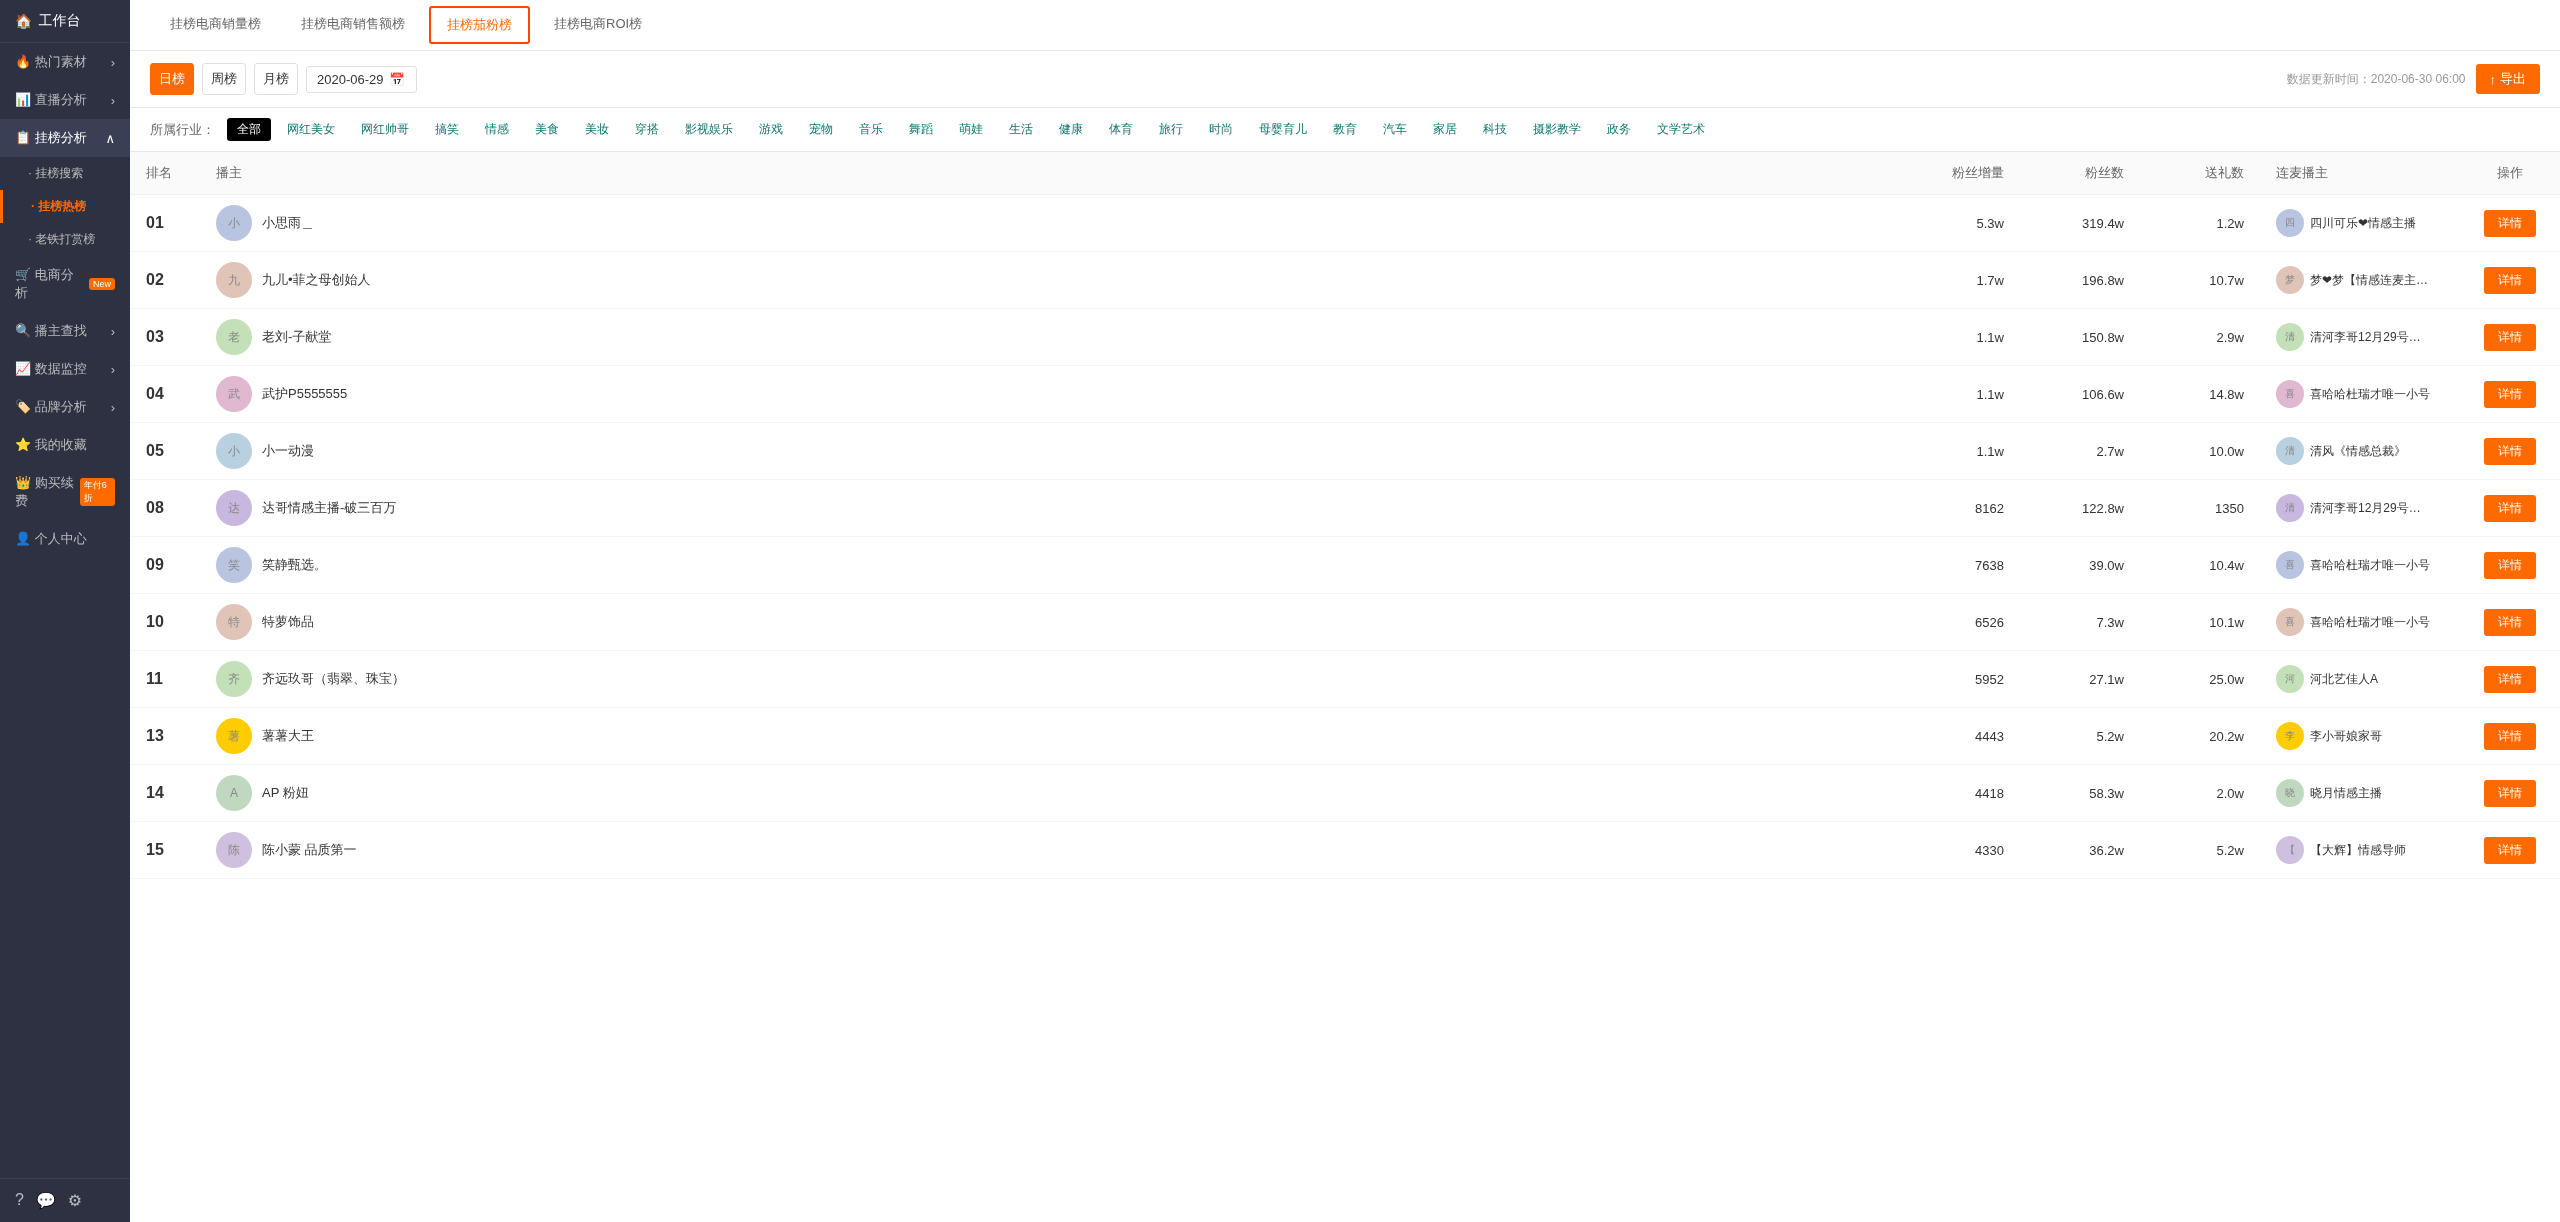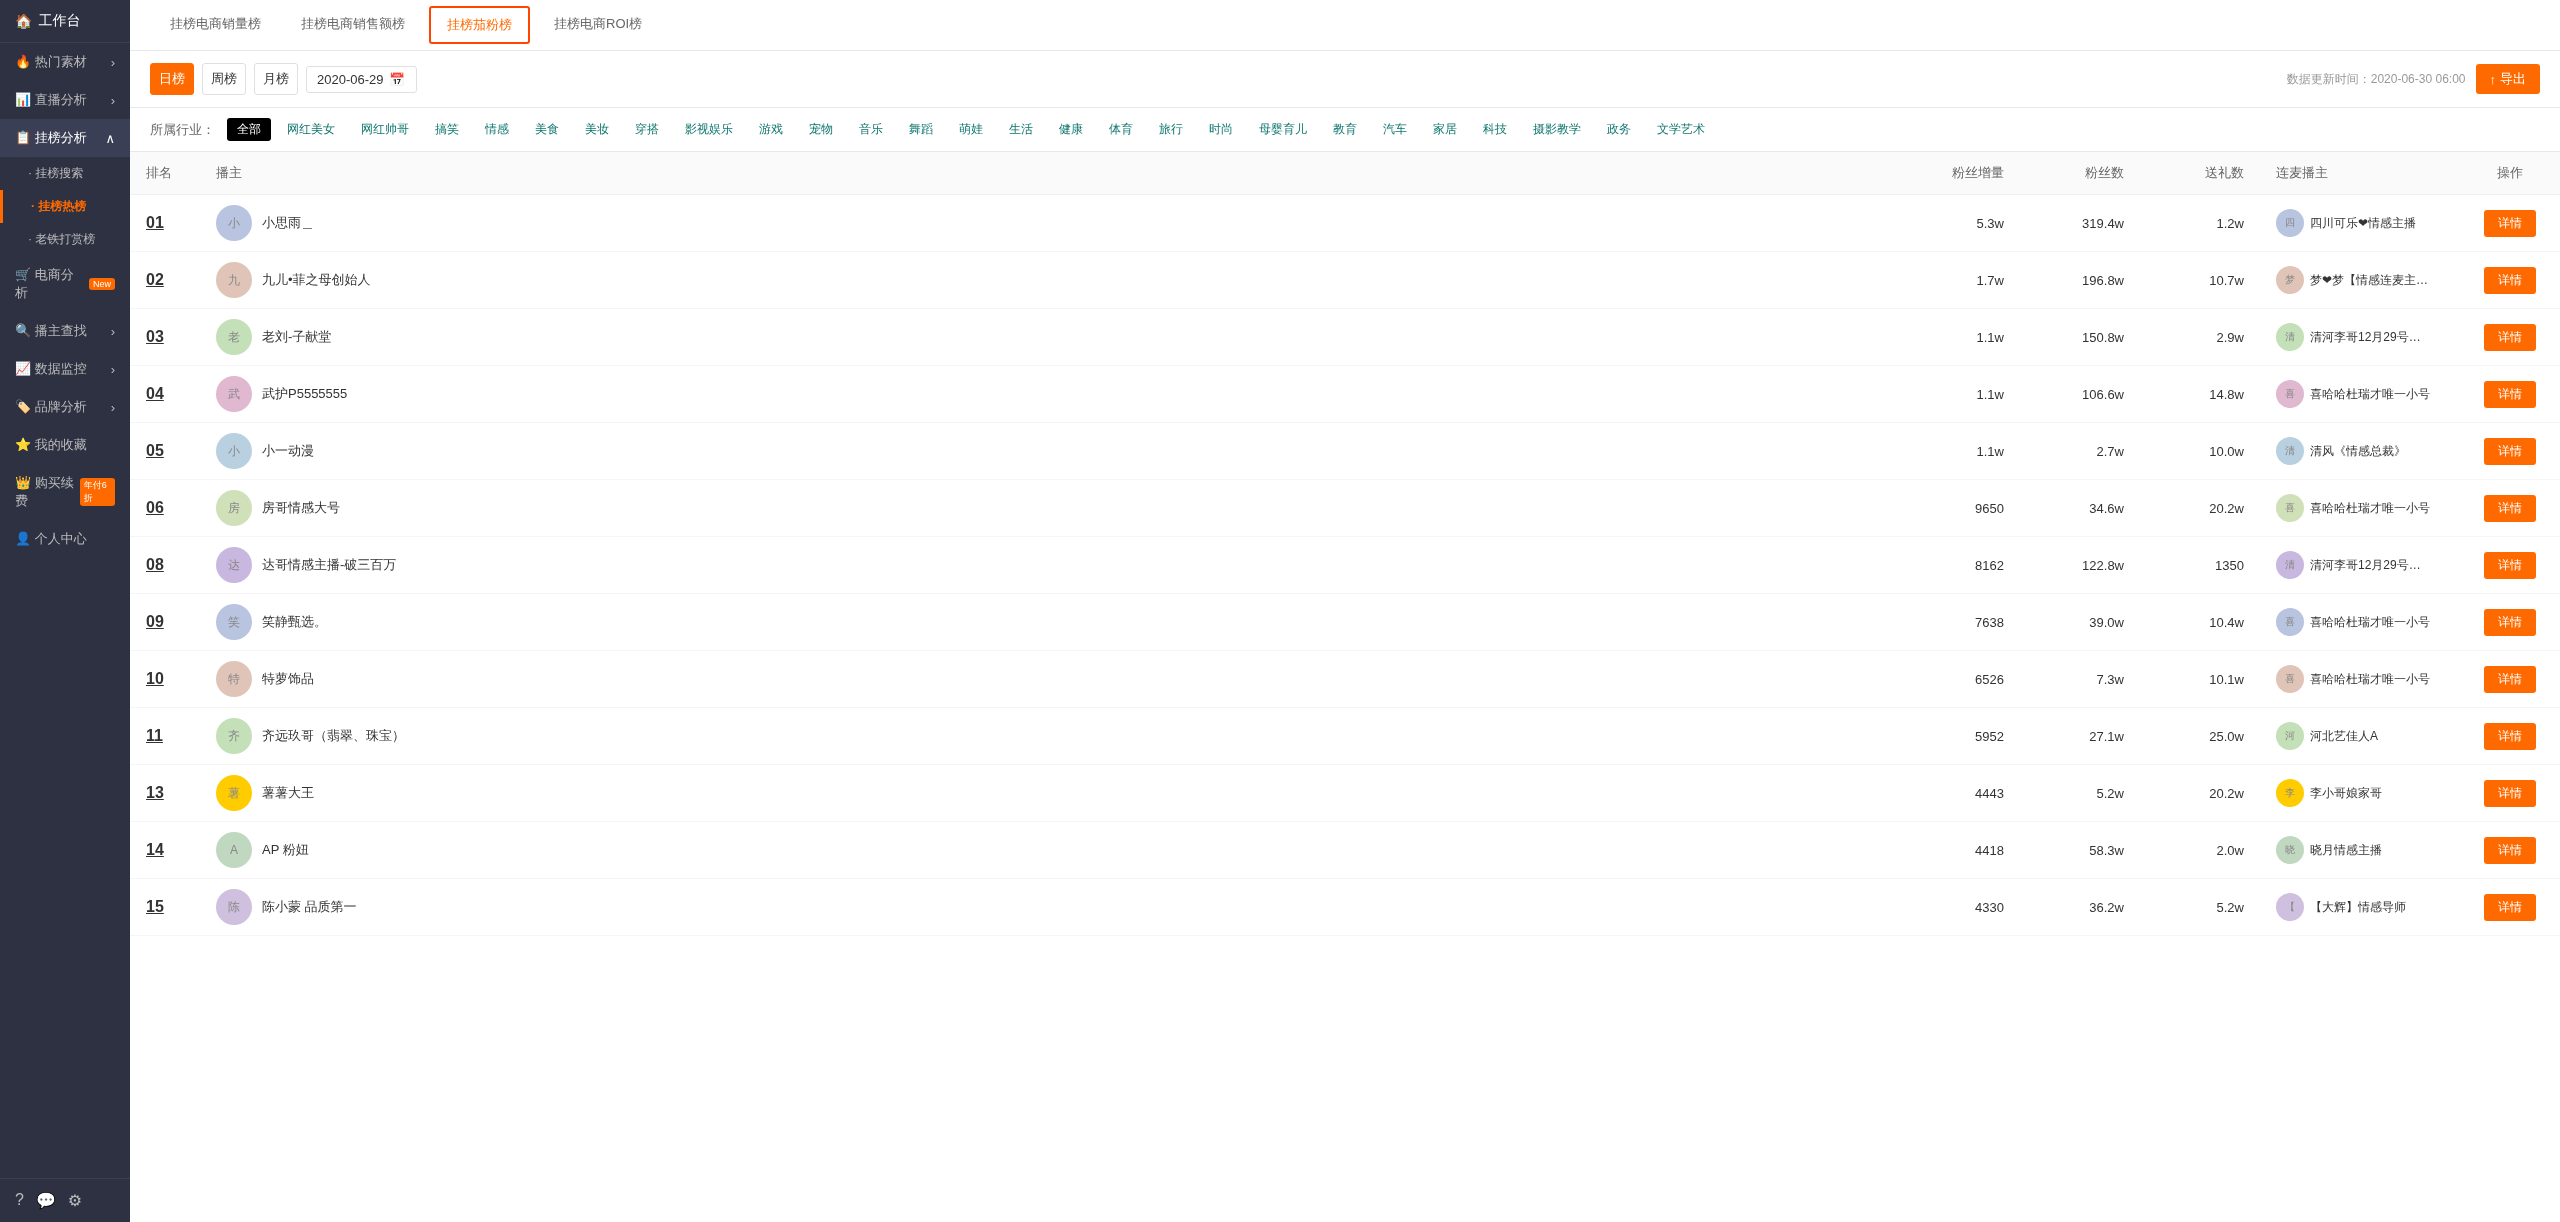--- a/index.html
+++ b/index.html
@@ -177,21 +177,21 @@
       background: #fafafa;
       white-space: nowrap;
     }
     tbody tr { border-bottom: 1px solid #f5f5f5; }
     tbody td {
       padding: 10px 16px;
       font-size: 13px;
       color: #333;
       vertical-align: middle;
     }
-    .rank-cell { font-size: 16px; font-weight: bold; color: #333; width: 60px; text-decoration: underline; }
+    .rank-cell { font-size: 16px; font-weight: bold; color: #333; width: 60px; }
     .avatar {
       width: 36px; height: 36px;
       border-radius: 50%;
       background: #ddd;
       display: inline-flex;
       align-items: center;
       justify-content: center;
       font-size: 12px;
       color: #888;
       overflow: hidden;
@@ -491,42 +491,20 @@
       <div class="related-cell">
         <div class="related-avatar av5">清</div>
         <span class="related-name">清风《情感总裁》</span>
       </div>
     </td>
     <td class="col-action" style="text-align:center">
       <button class="detail-btn">详情</button>
     </td>
   </tr>
           <tr>
-    <td class="rank-cell col-rank">06</td>
-    <td class="col-streamer">
-      <div class="streamer-cell">
-        <div class="avatar av6">房</div>
-        <span class="streamer-name">房哥情感大号</span>
-      </div>
-    </td>
-    <td style="flex:1"></td>
-    <td class="col-fans-vol" style="text-align:right">9650</td>
-    <td class="col-fans-cnt" style="text-align:right">34.6w</td>
-    <td class="col-gift" style="text-align:right">20.2w</td>
-    <td class="col-related">
-      <div class="related-cell">
-        <div class="related-avatar av6">喜</div>
-        <span class="related-name">喜哈哈杜瑞才唯一小号</span>
-      </div>
-    </td>
-    <td class="col-action" style="text-align:center">
-      <button class="detail-btn">详情</button>
-    </td>
-  </tr>
-          <tr>
     <td class="rank-cell col-rank">08</td>
     <td class="col-streamer">
       <div class="streamer-cell">
         <div class="avatar av8">达</div>
         <span class="streamer-name">达哥情感主播-破三百万</span>
       </div>
     </td>
     <td style="flex:1"></td>
     <td class="col-fans-vol" style="text-align:right">8162</td>
     <td class="col-fans-cnt" style="text-align:right">122.8w</td>

